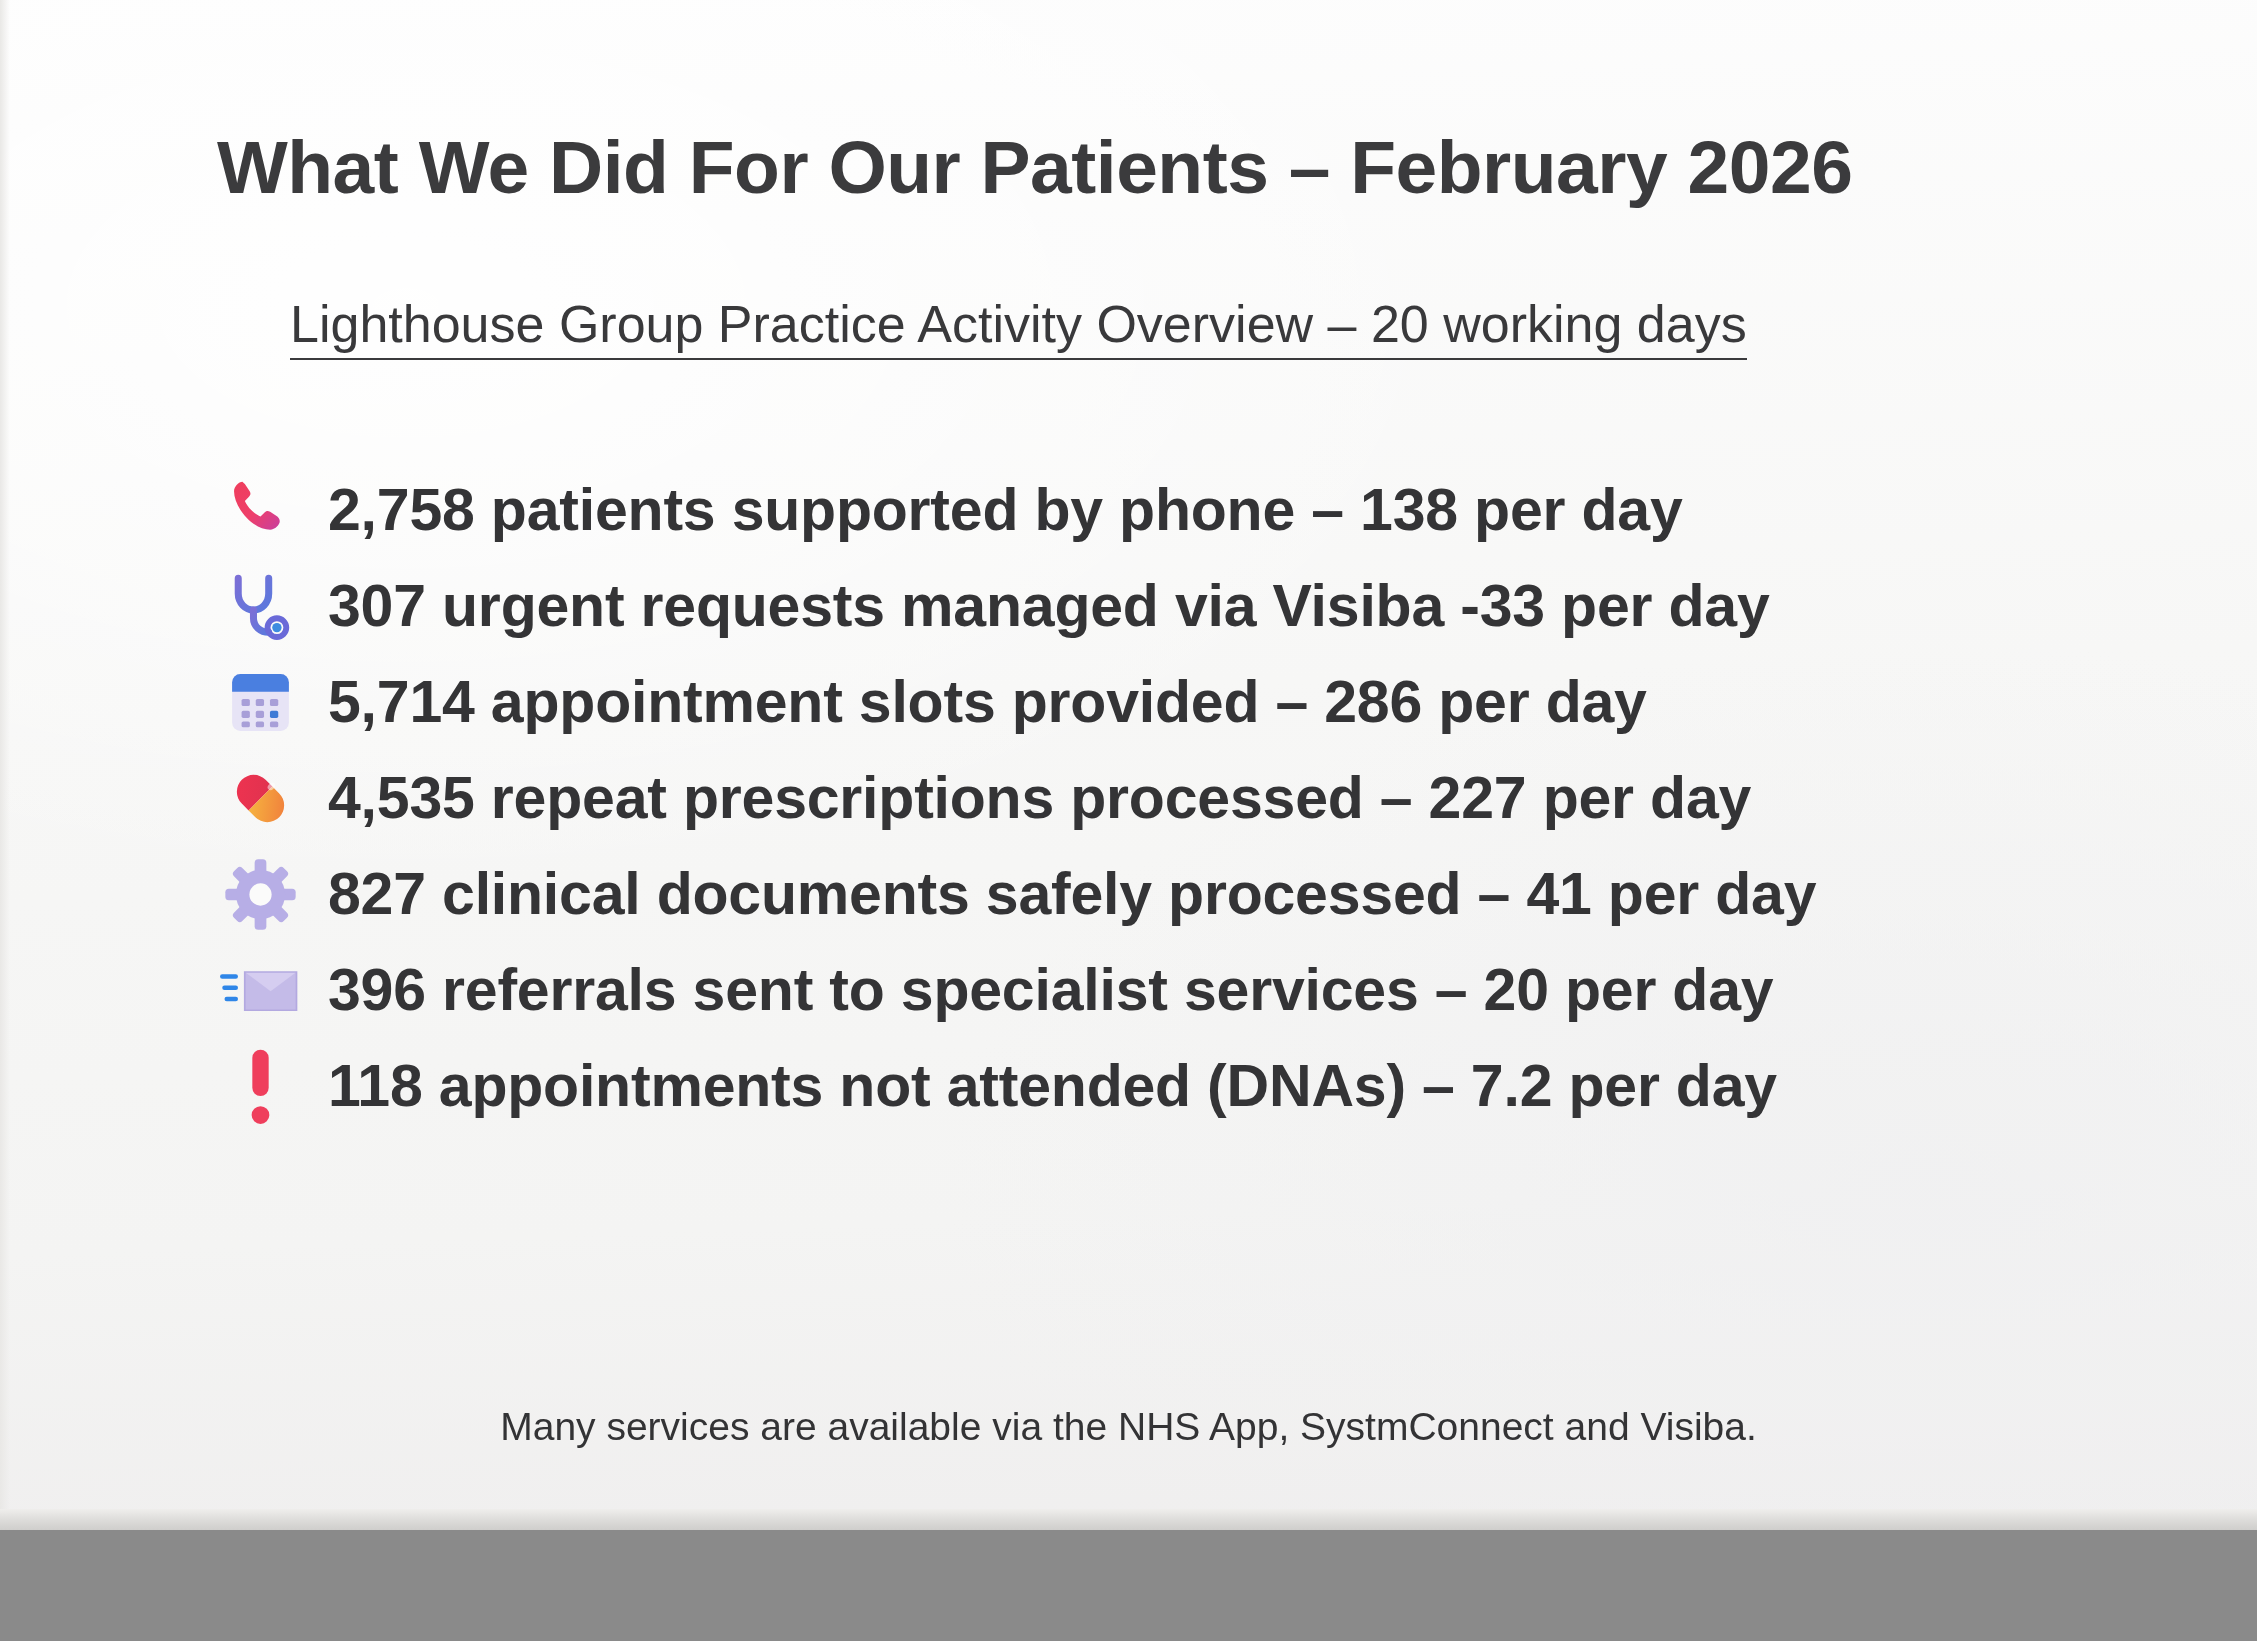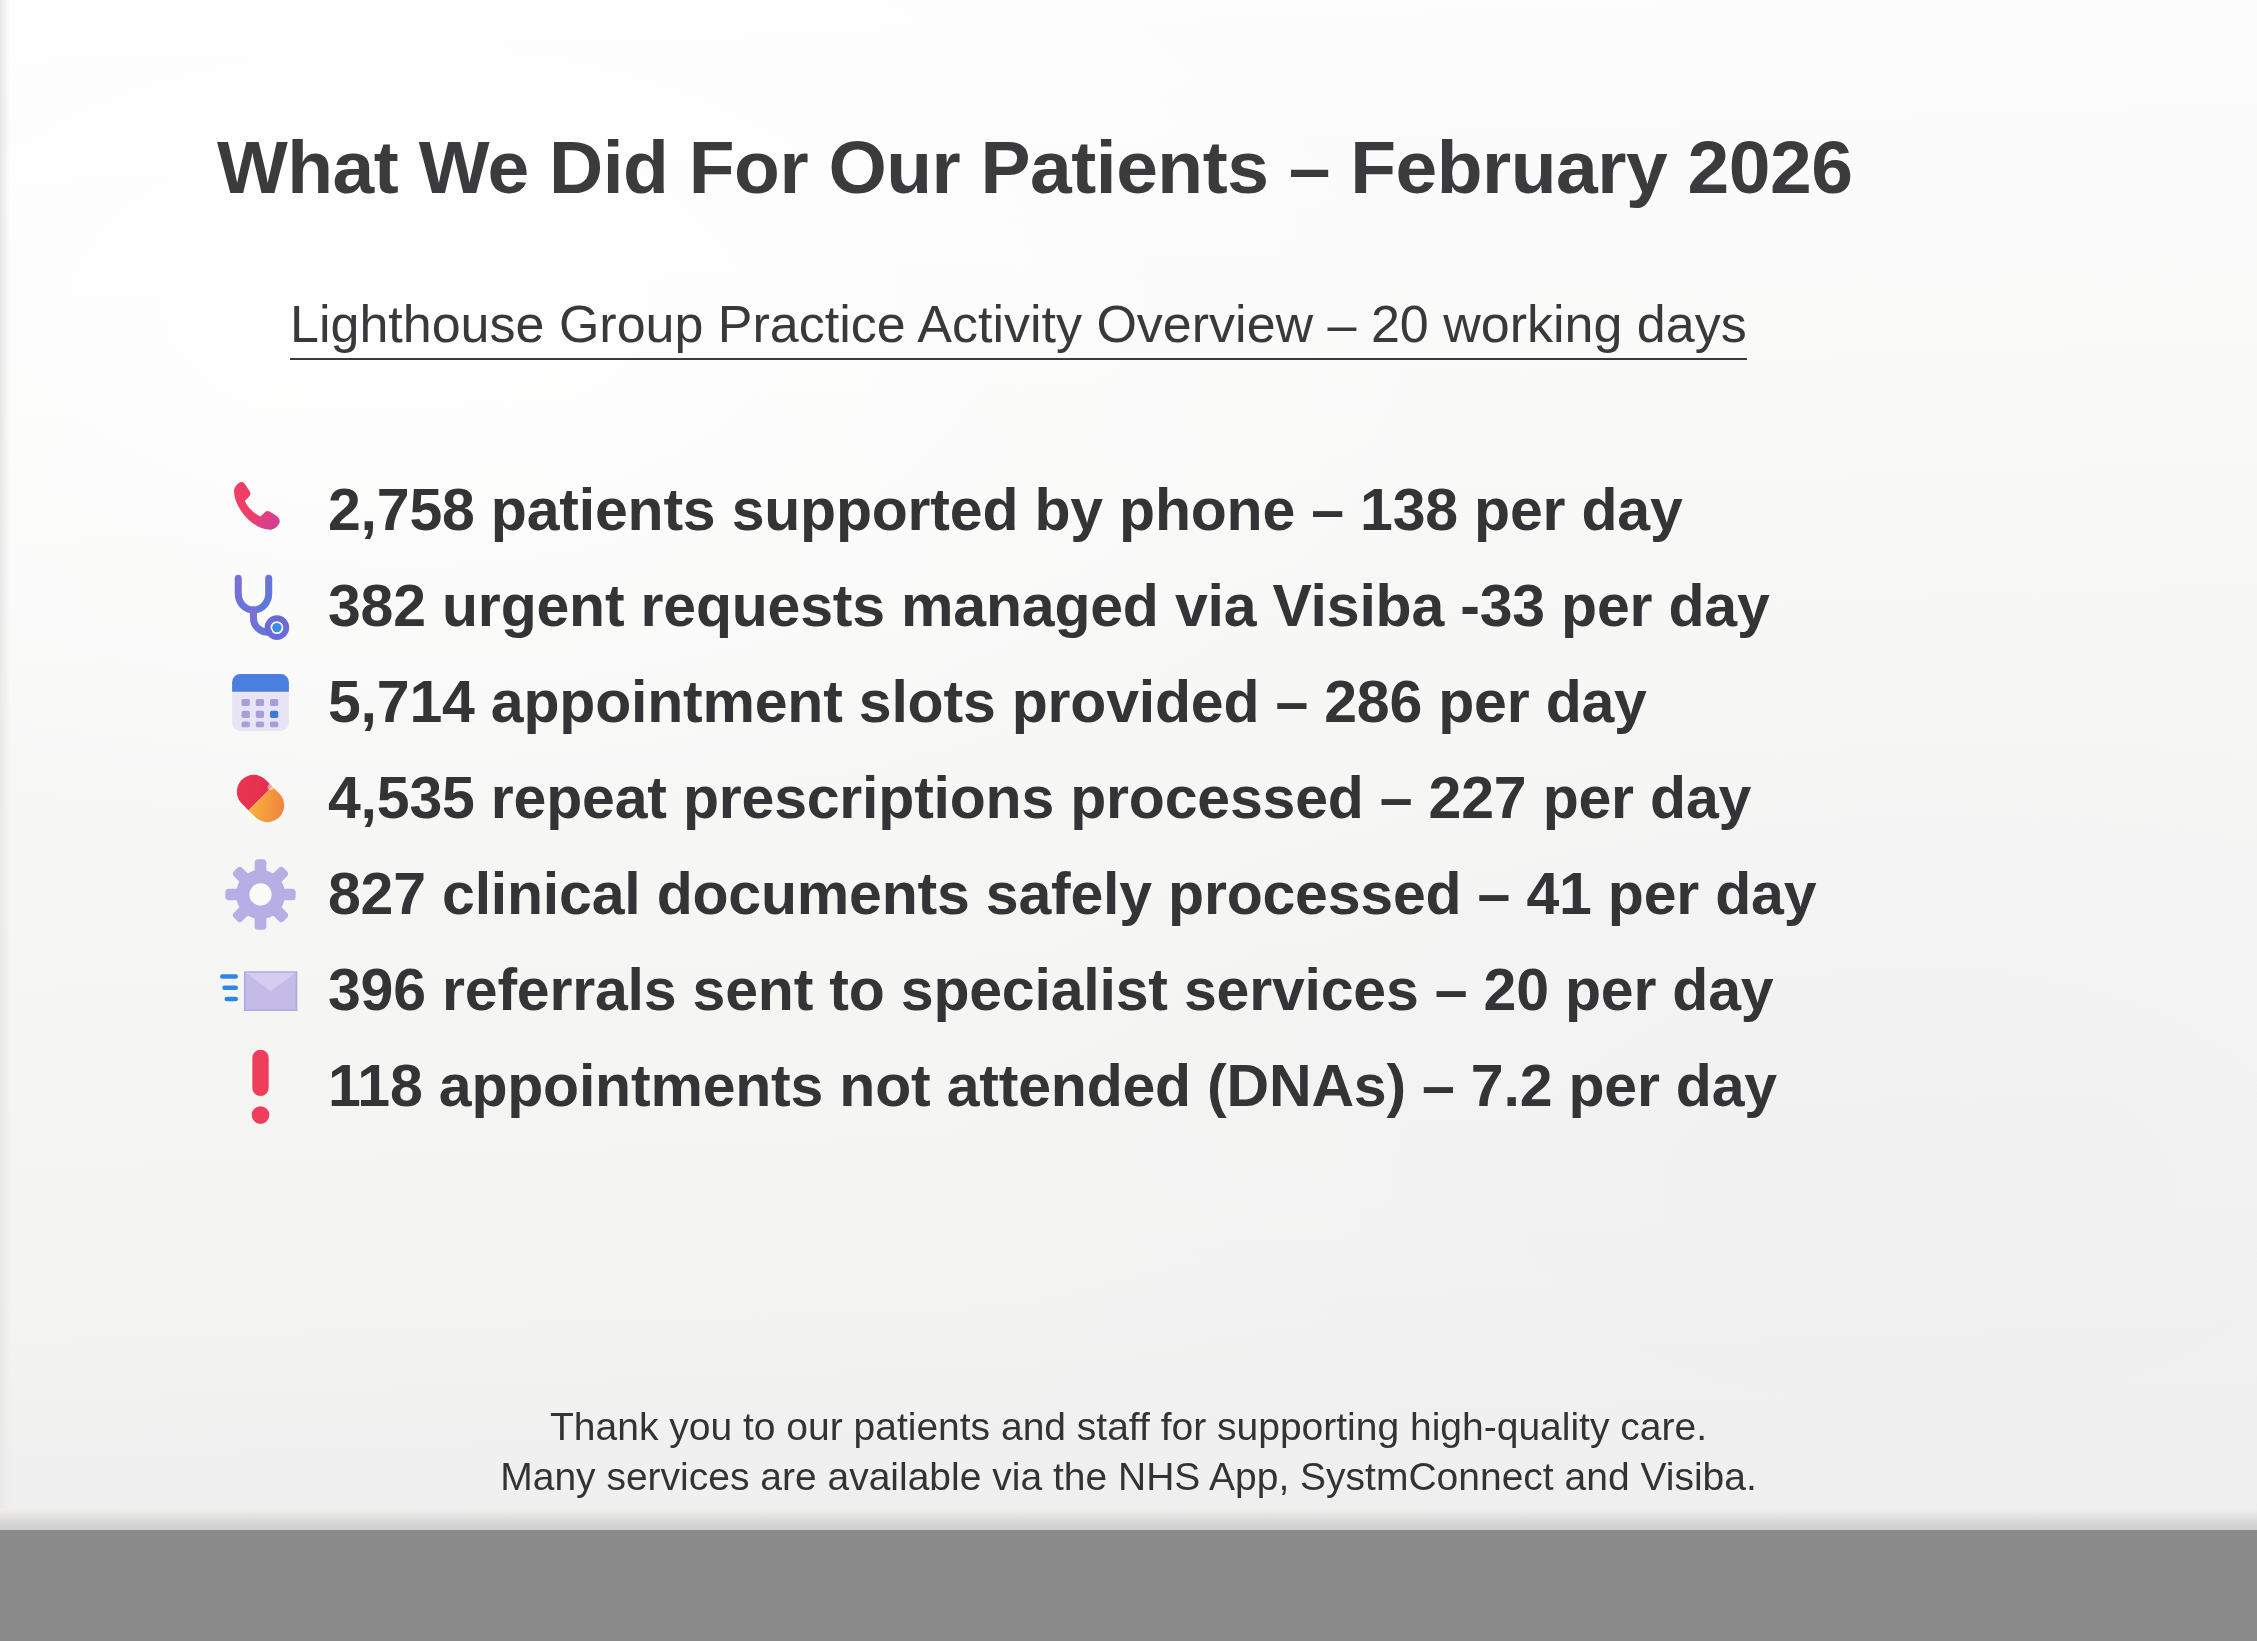--- a/index.html
+++ b/index.html
@@ -160,21 +160,21 @@
                 <stop offset="0%" stop-color="#7b6fd6"></stop>
                 <stop offset="100%" stop-color="#5a79dd"></stop>
               </linearGradient>
             </defs>
             <path d="M13 8v13c0 8 6 14 13 14s13-6 13-14V8" fill="none" stroke="url(#gSteth)" stroke-width="6" stroke-linecap="round"></path>
             <path d="M26 35v7c0 7 6 12 13 12" fill="none" stroke="url(#gSteth)" stroke-width="6" stroke-linecap="round"></path>
             <circle cx="46" cy="50" r="8" fill="none" stroke="#6a6ad8" stroke-width="5"></circle>
             <circle cx="46" cy="50" r="4" fill="#3e8ce0"></circle>
           </svg>
         </div>
-        <div class="stat-text">382 urgent requests managed via Visiba -33 per day</div>
+        <div class="stat-text">307 urgent requests managed via Visiba -33 per day</div>
       </div>
 
 
       <div class="stat-row">
         <div class="stat-icon">
           <svg class="ic" width="71" height="71" viewBox="0 0 60 60" aria-hidden="true">
             <rect x="6" y="6" width="48" height="48" rx="7" fill="#e7e4f6"></rect>
             <path d="M6 13a7 7 0 0 1 7-7h34a7 7 0 0 1 7 7v8H6z" fill="#4a7fe0"></path>
             <g fill="#a89fd8">
               <rect x="14" y="27" width="7" height="6" rx="1.4"></rect>
@@ -259,19 +259,18 @@
             <rect x="6" y="2" width="12" height="34" rx="6" fill="#ef3e5c"></rect>
             <circle cx="12" cy="50" r="6.5" fill="#ef3e5c"></circle>
           </svg>
         </div>
         <div class="stat-text">118 appointments not attended (DNAs) – 7.2 per day</div>
       </div>
 
     </div>
 
     <div class="footer">
-      <div class="footer-line">Thank you to our patients and staff for supporting high-quality care.</div>
       <div class="footer-line">Many services are available via the NHS App, SystmConnect and Visiba.</div>
     </div>
 
   </div>
 </div>
 
 
 </body></html>

